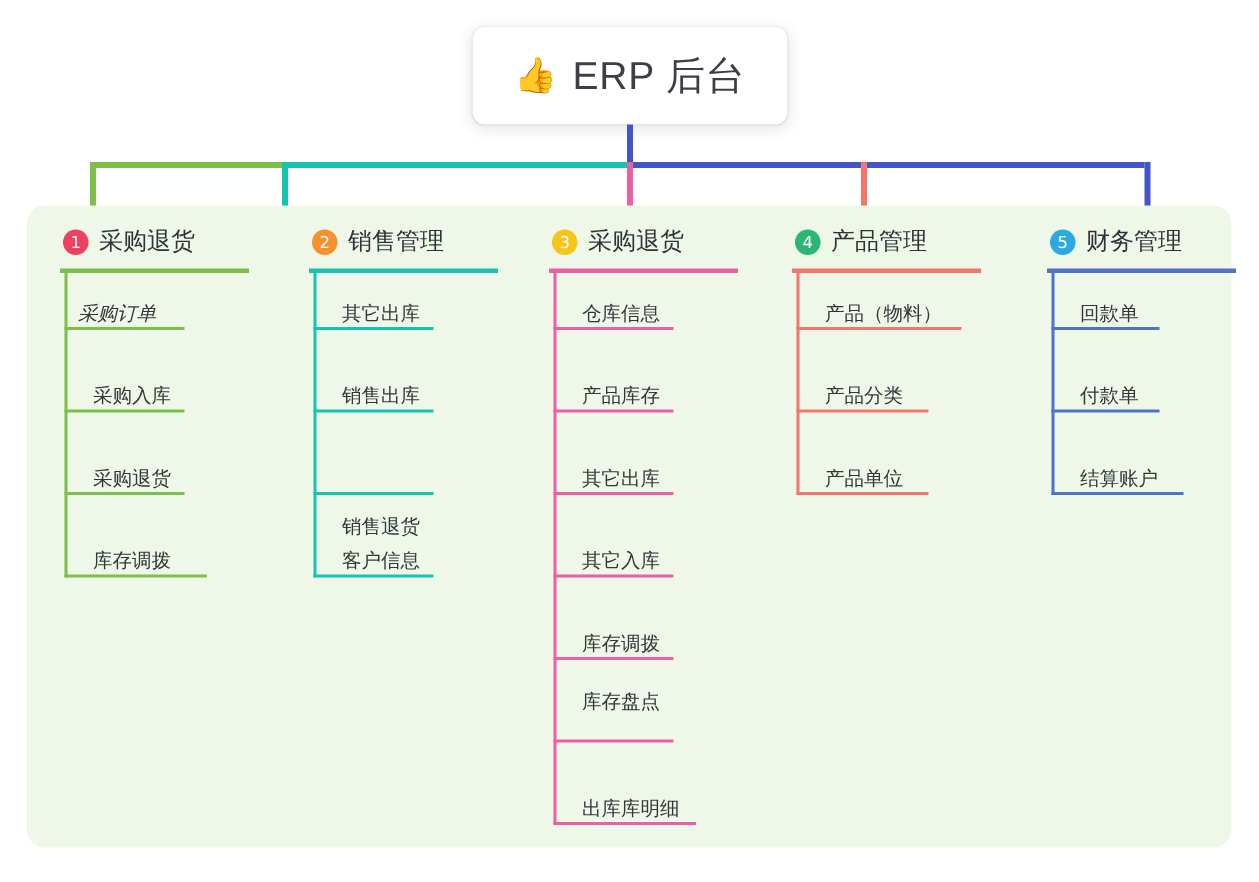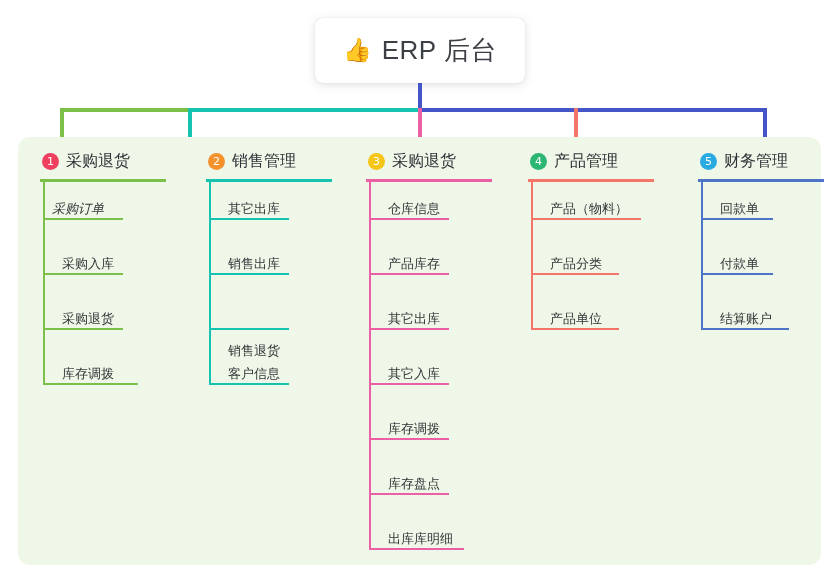--- a/index.html
+++ b/index.html
@@ -197,21 +197,21 @@
       <div class="leaf-label" style="left: 22px; top: 57px;">仓库信息</div>
       <div class="leaf" style="left: 3px; top: 130px; width: 80px; background: rgb(235, 95, 164);"></div>
       <div class="leaf-label" style="left: 22px; top: 112px;">产品库存</div>
       <div class="leaf" style="left: 3px; top: 185px; width: 80px; background: rgb(235, 95, 164);"></div>
       <div class="leaf-label" style="left: 22px; top: 167px;">其它出库</div>
       <div class="leaf" style="left: 3px; top: 240px; width: 80px; background: rgb(235, 95, 164);"></div>
       <div class="leaf-label" style="left: 22px; top: 222px;">其它入库</div>
       <div class="leaf" style="left: 3px; top: 295px; width: 80px; background: rgb(235, 95, 164);"></div>
       <div class="leaf-label" style="left: 22px; top: 277px;">库存调拨</div>
       <div class="leaf" style="left: 3px; top: 350px; width: 80px; background: rgb(235, 95, 164);"></div>
-      <div class="leaf-label" style="left: 22px; top: 332px;">库存盘点</div>
+      <div class="leaf-label" style="left: 22px; top: 316px;">库存盘点</div>
       <div class="leaf" style="left: 3px; top: 405px; width: 95px; background: rgb(235, 95, 164);"></div>
       <div class="leaf-label" style="left: 22px; top: 387px;">出库库明细</div>
     </div>
     <div class="column" style="left: 510px; top: 6px; width: 146px;">
       <div class="col-header">
         <span class="badge" style="background: rgb(43, 182, 115);">4</span>
         <span class="col-title">产品管理</span>
       </div>
       <div class="col-underline" style="top: 36px; width: 126px; background: rgb(244, 118, 107);"></div>
       <div class="spine" style="top: 38px; height: 149px; background: rgb(244, 118, 107);"></div>

